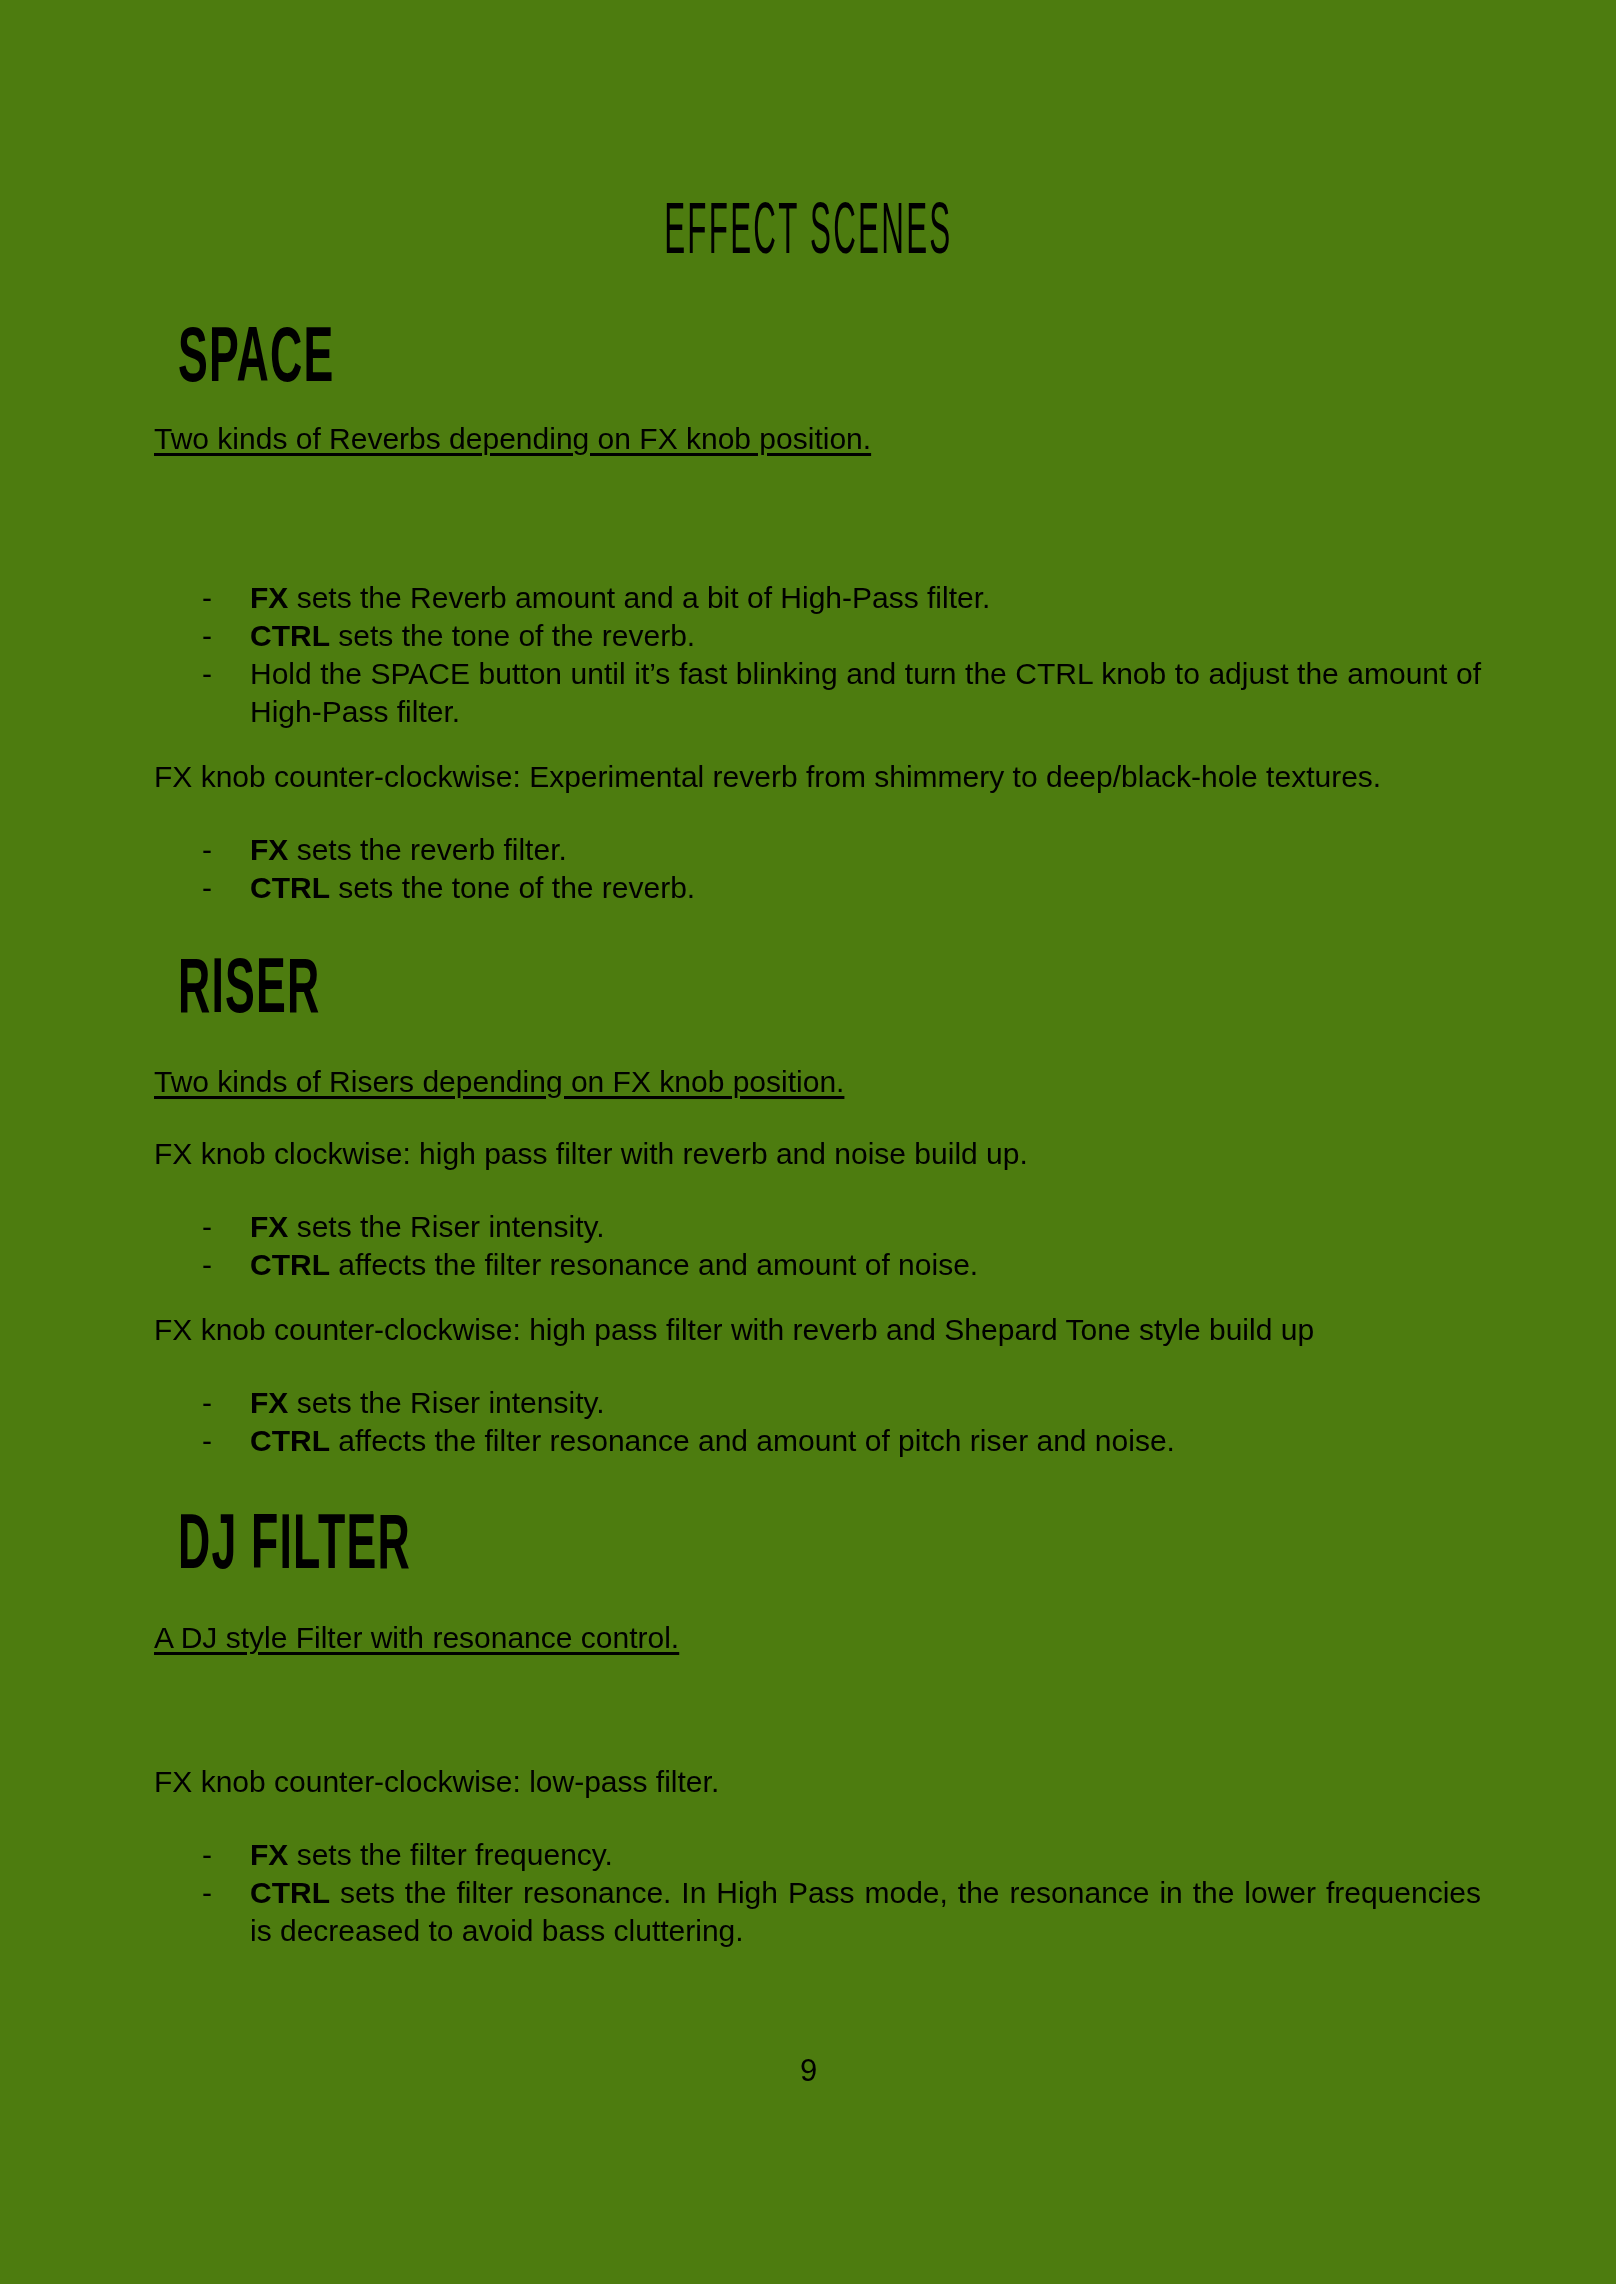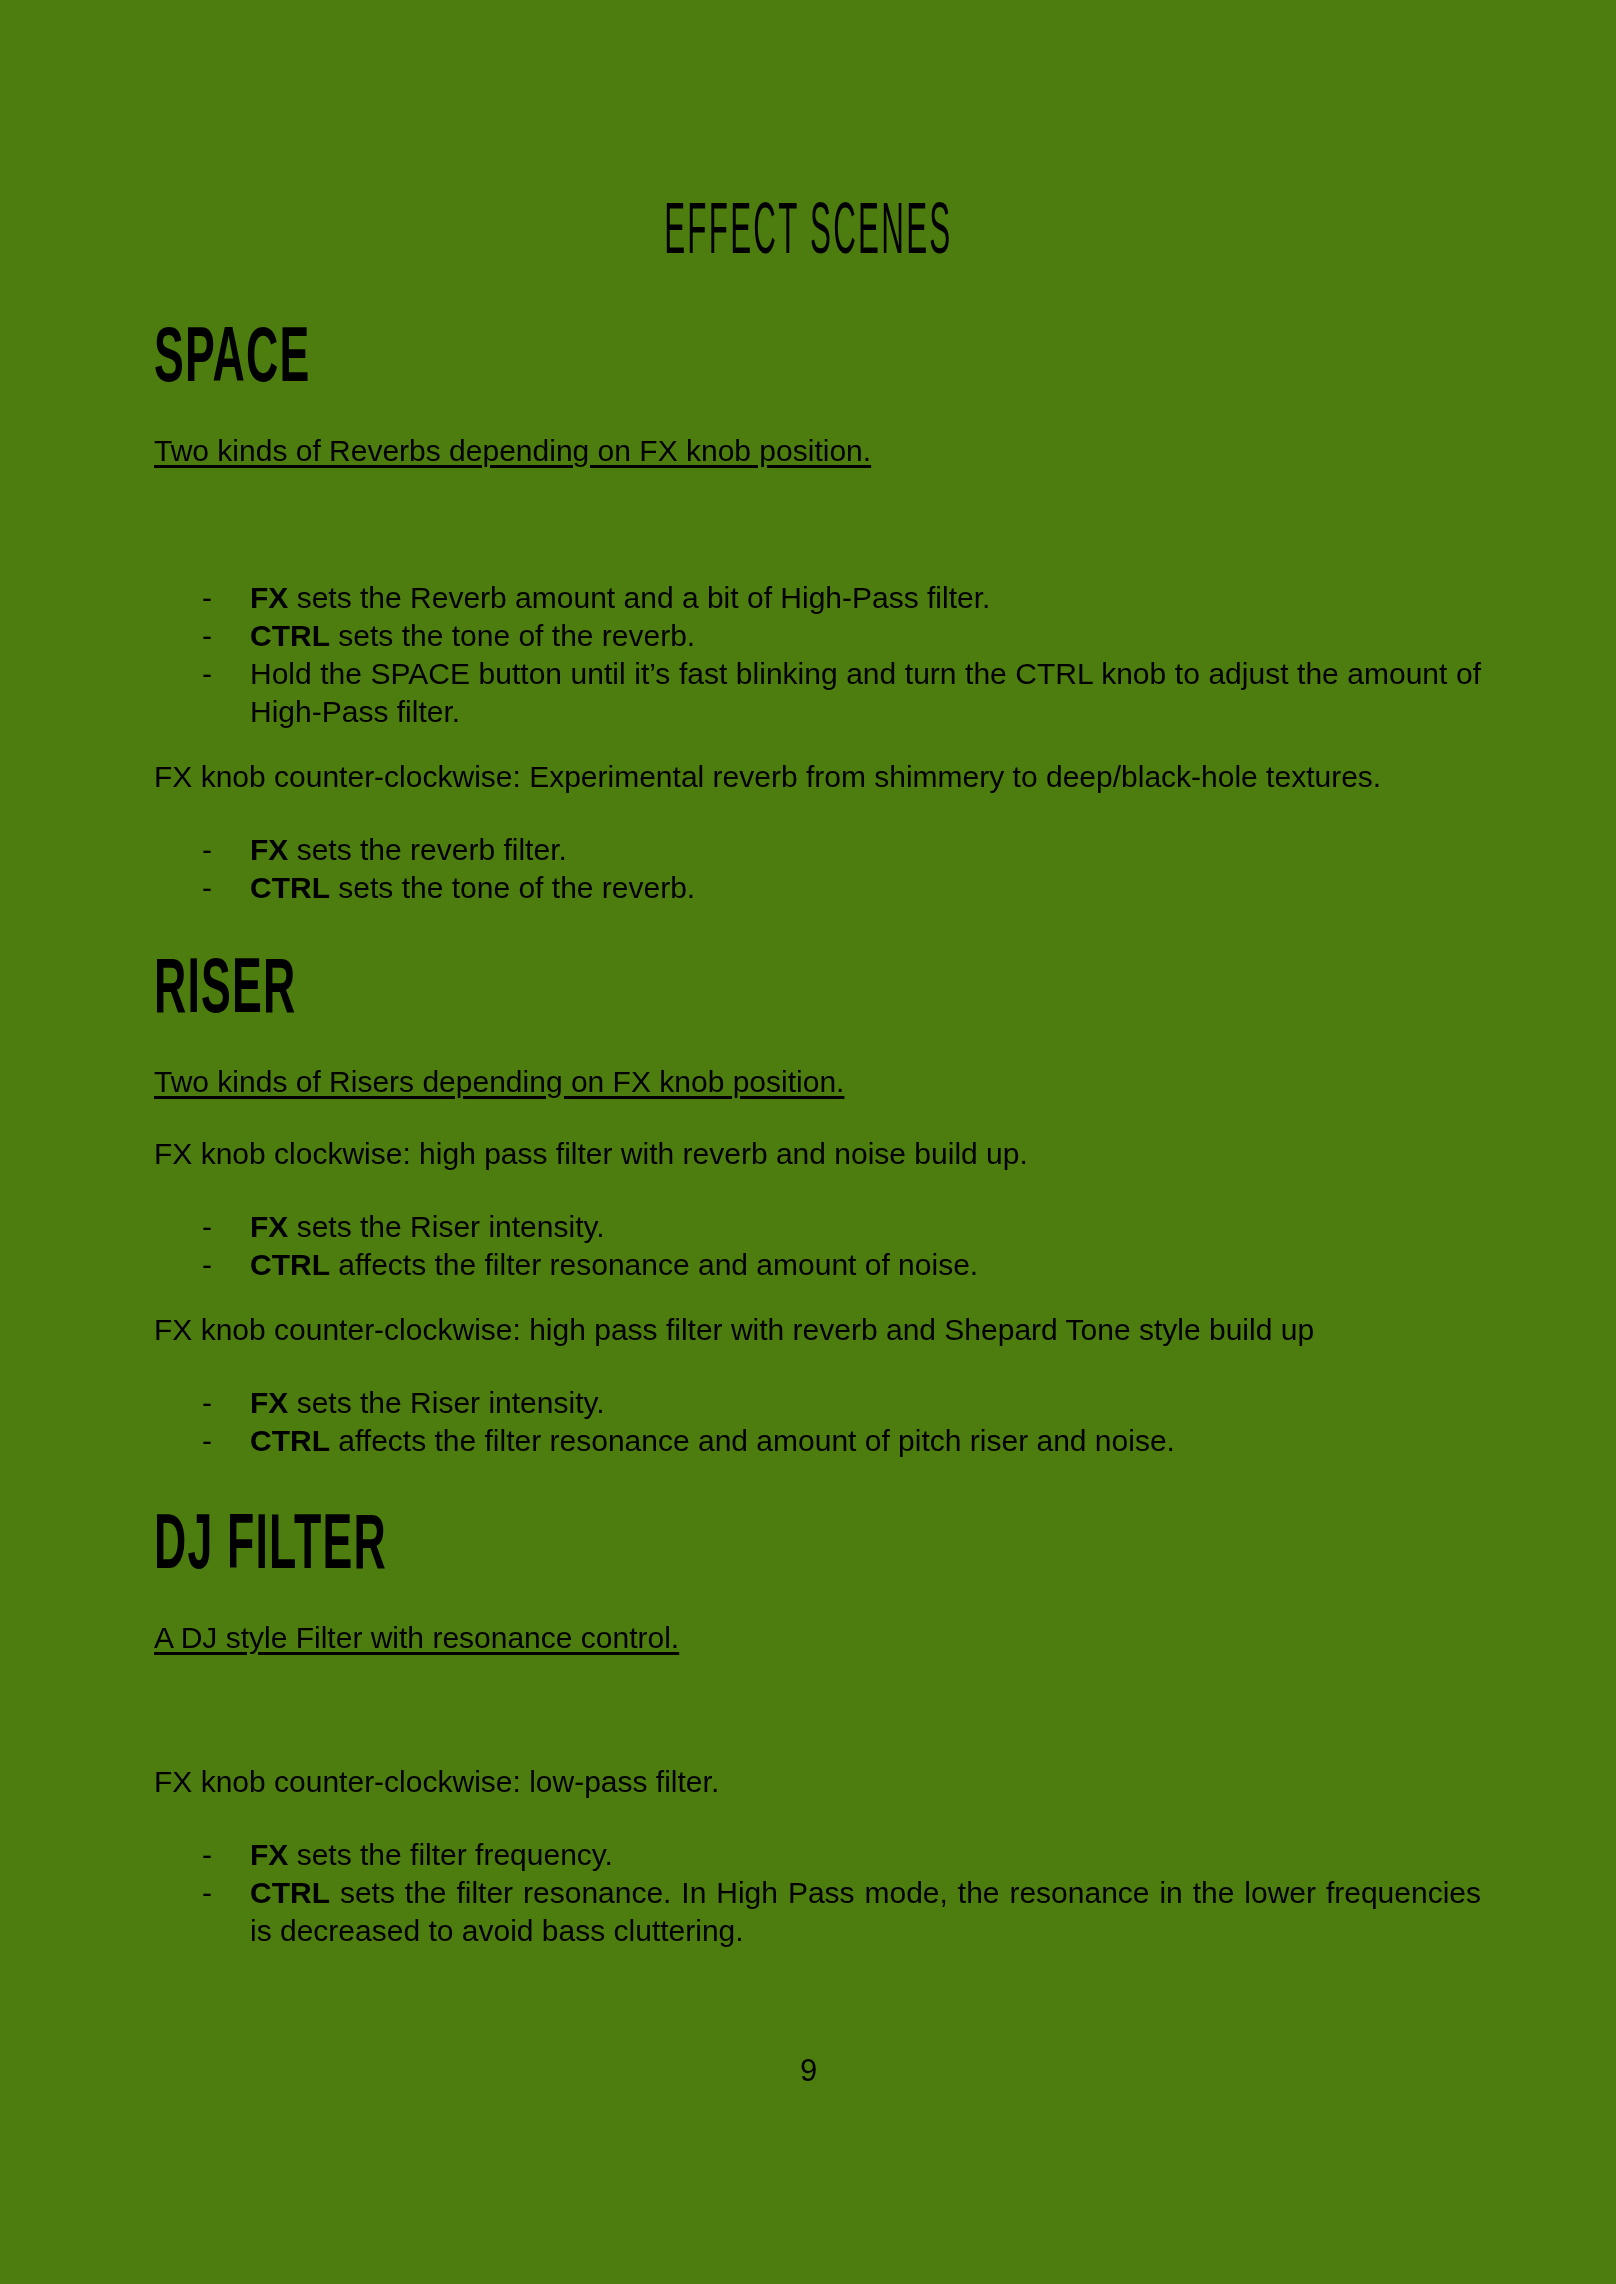--- a/index.html
+++ b/index.html
@@ -27,20 +27,21 @@
     letter-spacing:5.2px;
     transform:scaleX(0.43);
     transform-origin:50% 50%;
   }
 
   .section-heading {
     font-size:77px;
     line-height:77px;
     font-weight:700;
     white-space:nowrap;
+    margin-left:24px;
   }
   .section-heading .squeeze {
     display:inline-block;
     letter-spacing:2px;
     transform:scaleX(0.58);
     transform-origin:0 50%;
   }
 
   .body-text { font-size:30px; line-height:38px; font-weight:400; }
 
@@ -72,21 +73,21 @@
 <div class="page">
 
   <div class="doc-title fullw" style="top:189px">
     <span class="squeeze">EFFECT SCENES</span>
   </div>
 
   <div class="section-heading abs" style="top:316px">
     <span class="squeeze">SPACE</span>
   </div>
 
-  <div class="body-text abs" style="top:432px">
+  <div class="body-text abs" style="top:420px">
     <span class="u">Two kinds of Reverbs depending on FX knob position.</span>
   </div>
 
 
   <div class="abs" style="top:579px">
     <div class="li body-text">
       <span class="marker">-</span>
       <b>FX</b><span> sets the Reverb amount and a bit of High-Pass filter.</span>
     </div>
     <div class="li body-text">

